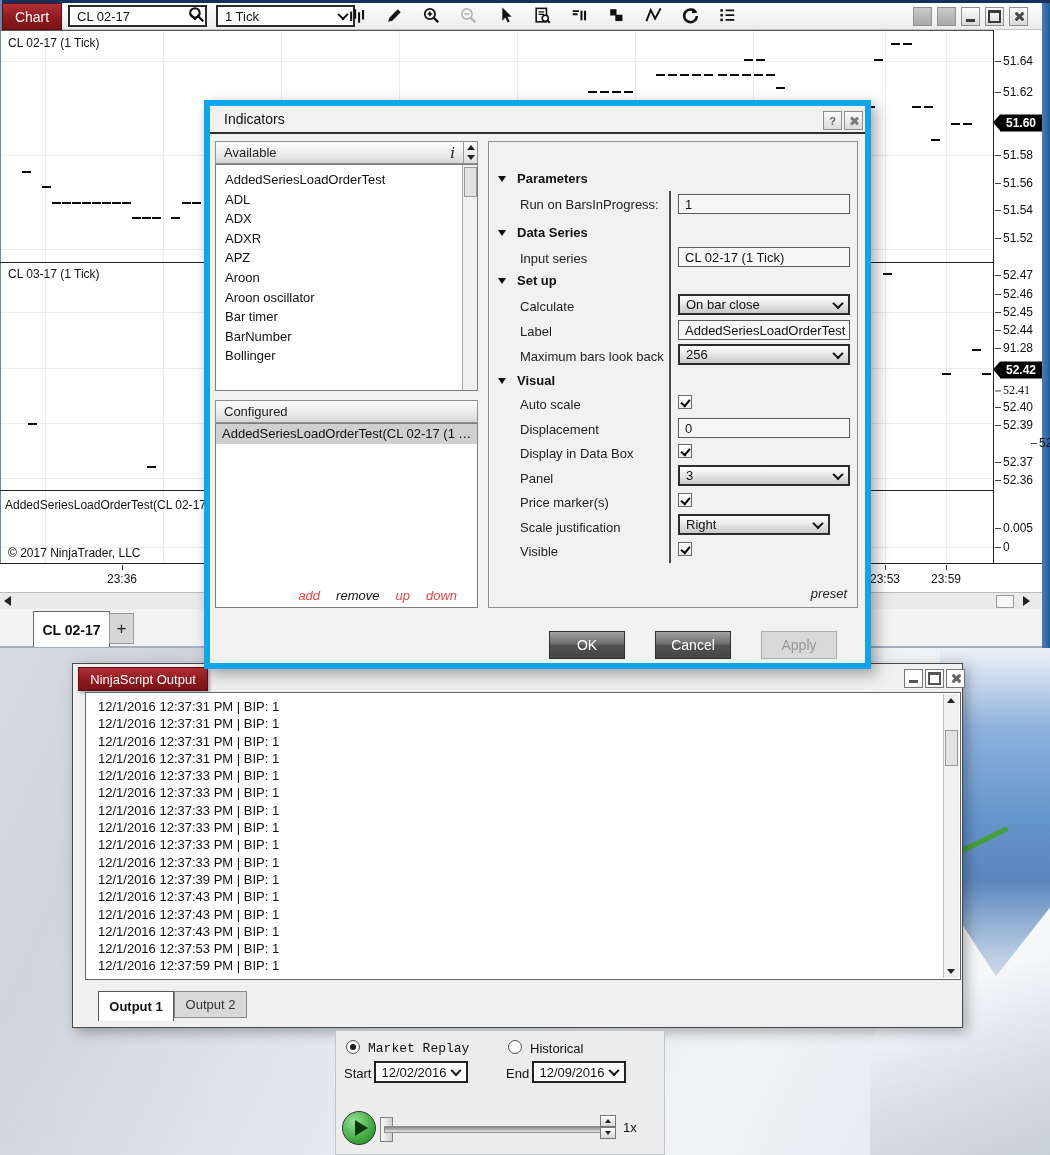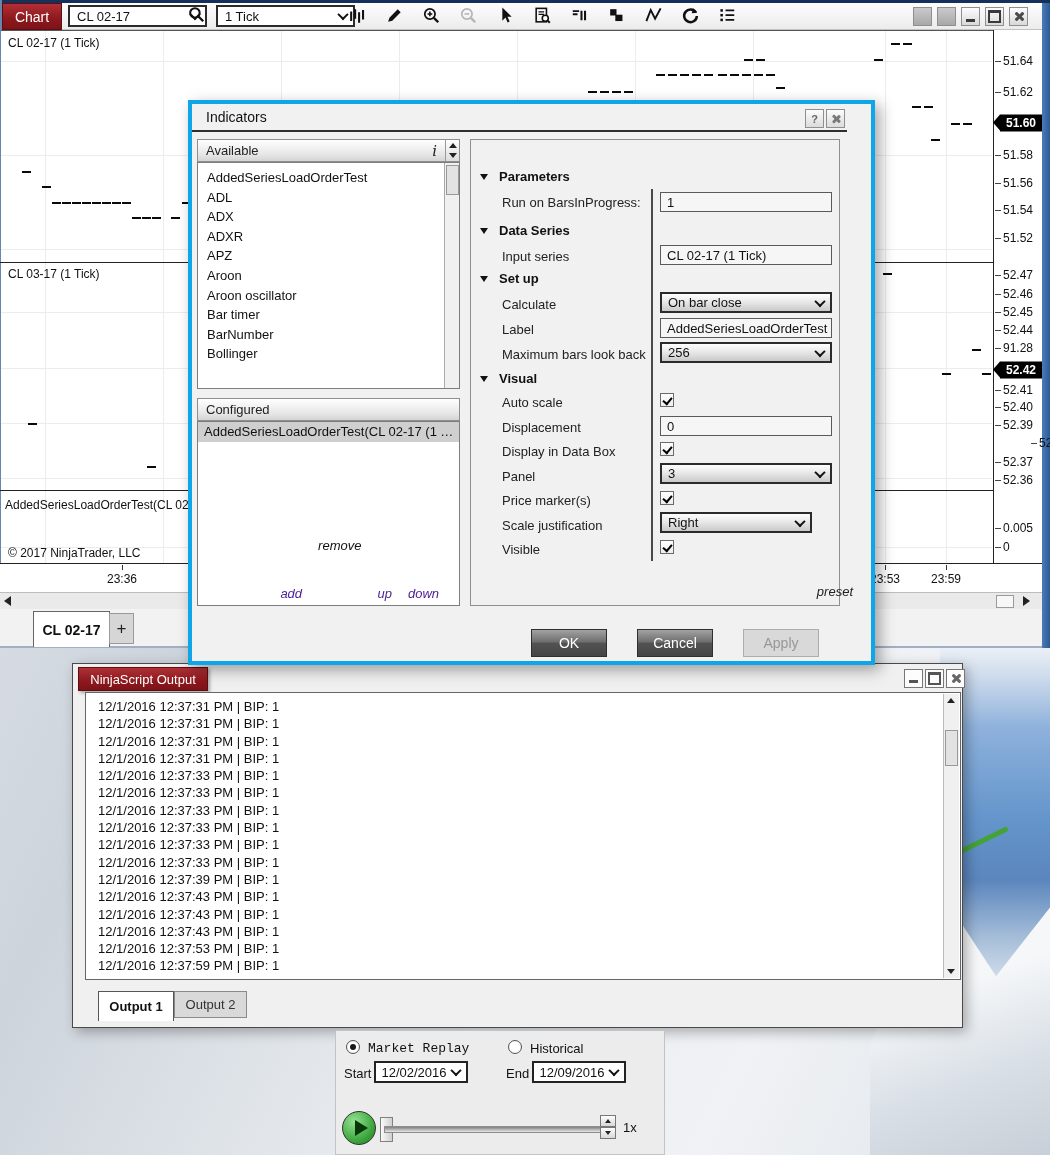--- a/index.html
+++ b/index.html
@@ -57,43 +57,43 @@
   .tri-left{width:0;height:0;border-top:5px solid transparent;border-bottom:5px solid transparent;border-right:7px solid #222;}
   .tri-right{width:0;height:0;border-top:5px solid transparent;border-bottom:5px solid transparent;border-left:7px solid #222;}
   .hthumb{width:16px;height:11px;background:#f7f7f7;border:1px solid #9a9a9a;}
   .tabstrip{left:0;top:609px;width:1042px;height:37px;background:#f2f2f2;}
   .chart-tab{position:absolute;left:33px;top:2px;width:75px;height:35px;background:#fff;border:1px solid #666;border-bottom:none;
     display:flex;align-items:center;justify-content:center;font-size:14px;font-weight:bold;color:#111;}
   .add-tab{position:absolute;left:109px;top:4px;width:23px;height:29px;background:#d6d6d6;border:1px solid #999;
     display:flex;align-items:center;justify-content:center;font-size:17px;color:#222;}
 
   
-  #indicators-dialog{left:188px;top:100px;width:655px;height:557px;background:#f1f1f1;border:4px solid #0ea5e9;
-    box-shadow:5px 5px 14px rgba(0,0,0,.35);z-index:30;padding-left:24px;}
+  #indicators-dialog{left:204px;top:100px;width:655px;height:557px;background:#f1f1f1;border:6px solid #0ea5e9;
+    box-shadow:5px 5px 14px rgba(0,0,0,.35);z-index:30;}
   .dlg-title{position:absolute;left:14px;top:5px;font-size:14px;color:#111;}
   .dlg-divider{position:absolute;left:0;top:26px;width:655px;height:2px;background:#2e2e2e;}
   .sqbtn{position:absolute;width:17px;height:17px;border:1px solid #8f8f8f;background:linear-gradient(#fcfcfc,#dcdcdc);
     display:flex;align-items:center;justify-content:center;font-size:11px;font-weight:bold;color:#666;}
   .sqbtn .glyph-x::before,.sqbtn .glyph-x::after{background:#7a7a7a;width:2.6px;height:10px;left:4px;}
   .box-hdr{position:absolute;height:23px;background:linear-gradient(#ffffff,#e6e6e6 70%,#d4d4d4);border:1px solid #8f8f8f;
     font-size:13px;color:#222;display:flex;align-items:center;padding:0 8px;box-sizing:border-box;}
   .listbox{position:absolute;background:#fff;border:1px solid #7d7d7d;box-sizing:border-box;}
   .list-item{padding:0 0 0 9px;font-size:13px;color:#111;line-height:19.6px;white-space:nowrap;}
   .conf-item{padding:1px 4px 1px 6px;font-size:13px;color:#111;line-height:18px;white-space:nowrap;overflow:hidden;text-overflow:ellipsis;}
   .conf-item.selected{background:#cfcfcf;}
   .vscroll{position:absolute;right:0;top:0;width:14px;height:100%;background:#f0f0f0;border-left:1px solid #aaa;}
   .vthumb{position:absolute;left:1px;top:2px;width:11px;height:28px;background:#e2e2e2;border:1px solid #999;}
   .hdr-spin{position:absolute;right:0;top:0;width:13px;height:100%;border-left:1px solid #999;display:flex;flex-direction:column;
     align-items:center;justify-content:space-around;background:linear-gradient(#fff,#ddd);}
   .tri-up{width:0;height:0;border-left:4px solid transparent;border-right:4px solid transparent;border-bottom:5px solid #222;}
   .tri-down{width:0;height:0;border-left:4px solid transparent;border-right:4px solid transparent;border-top:5px solid #222;}
   .info-i{font-family:"DejaVu Serif",serif;font-style:italic;font-size:15px;color:#222;}
   .lb-row{position:absolute;right:20px;bottom:4px;display:flex;gap:16px;font-size:13px;font-style:italic;}
   .lb-row .lbtn{color:#111;}
-  .lb-row .lbtn.dim{color:#4c1d95;margin-top:48px;}
+  .lb-row .lbtn.dim{color:#ef4444;}
   .props-box{position:absolute;left:278px;top:35px;width:370px;height:467px;border:1px solid #8f8f8f;box-sizing:border-box;}
   .sec{position:absolute;display:flex;align-items:center;font-size:13px;font-weight:bold;color:#111;}
   .sec::before{content:'';width:0;height:0;border-left:4.5px solid transparent;border-right:4.5px solid transparent;border-top:6px solid #111;margin-right:11px;}
   .flabel{position:absolute;font-size:13px;color:#222;white-space:nowrap;}
   .nt-input{position:absolute;background:#f6f6f6;border:1px solid #5a5a5a;box-sizing:border-box;display:flex;align-items:center;
     padding:0 6px;font-size:13px;color:#111;}
   .nt-select{position:absolute;background:linear-gradient(#fefefe,#e9e9e9 45%,#c9c9c9);border:2px solid #2b2b2b;box-sizing:border-box;
     display:flex;align-items:center;padding:0 20px 0 6px;font-size:13px;color:#111;}
   .checkbox{position:absolute;width:14px;height:14px;background:linear-gradient(#fff,#ededed);border:1px solid #6b6b6b;box-sizing:border-box;}
   .checkbox.checked::after{content:'';position:absolute;left:2px;top:3px;width:7px;height:4px;border-left:2px solid #000;
@@ -359,21 +359,21 @@
         <div class="ptick" style="top: 92px;">51.62</div>
         <div class="ptick" style="top: 155px;">51.58</div>
         <div class="ptick" style="top: 183px;">51.56</div>
         <div class="ptick" style="top: 210px;">51.54</div>
         <div class="ptick" style="top: 238px;">51.52</div>
         <div class="ptick" style="top: 275px;">52.47</div>
         <div class="ptick" style="top: 294px;">52.46</div>
         <div class="ptick" style="top: 312px;">52.45</div>
         <div class="ptick" style="top: 330px;">52.44</div>
         <div class="ptick" style="top: 348px;">91.28</div>
-        <div class="ptick" style="top: 390px;">52.41</div>
+        <div class="ptick" style="top: 390px; font-family: Liberation Serif, serif;">52.41</div>
         <div class="ptick" style="top: 407px;">52.40</div>
         <div class="ptick" style="top: 425px;">52.39</div>
         <div class="ptick" style="top: 443px; margin-left: 36px;">52.38</div>
         <div class="ptick" style="top: 462px;">52.37</div>
         <div class="ptick" style="top: 480px;">52.36</div>
         <div class="ptick" style="top: 528px;">0.005</div>
         <div class="ptick" style="top: 547px;">0</div>
       </div>
     <div>
 

